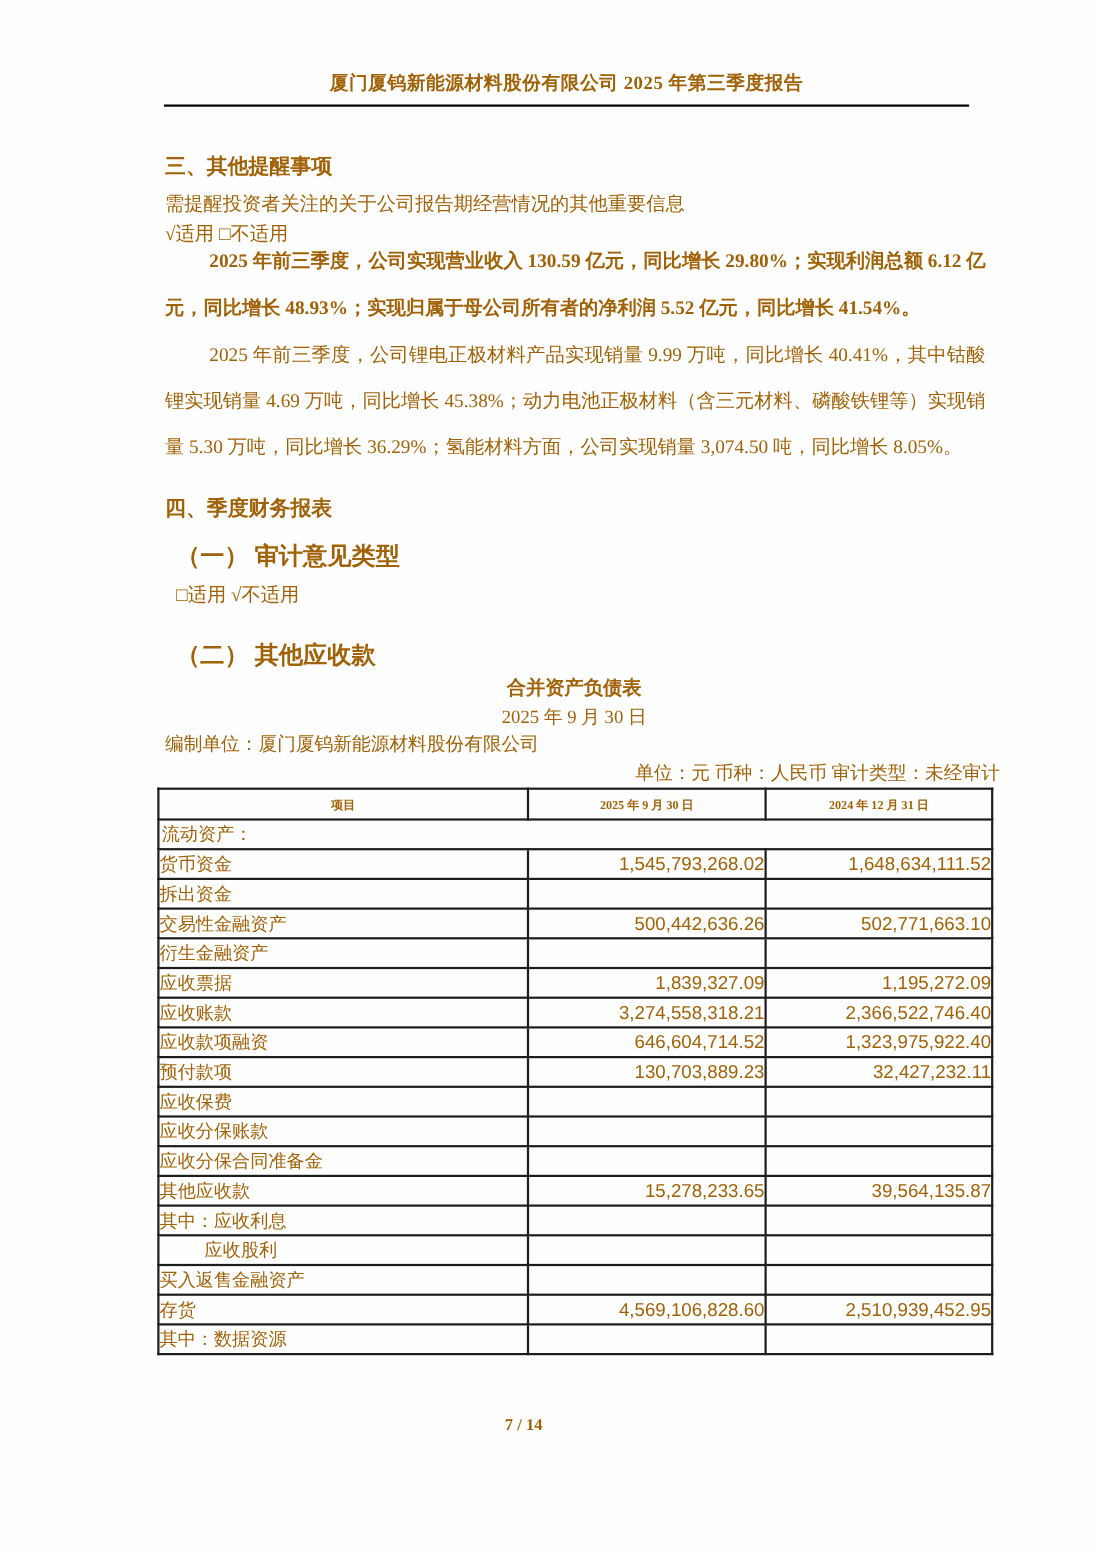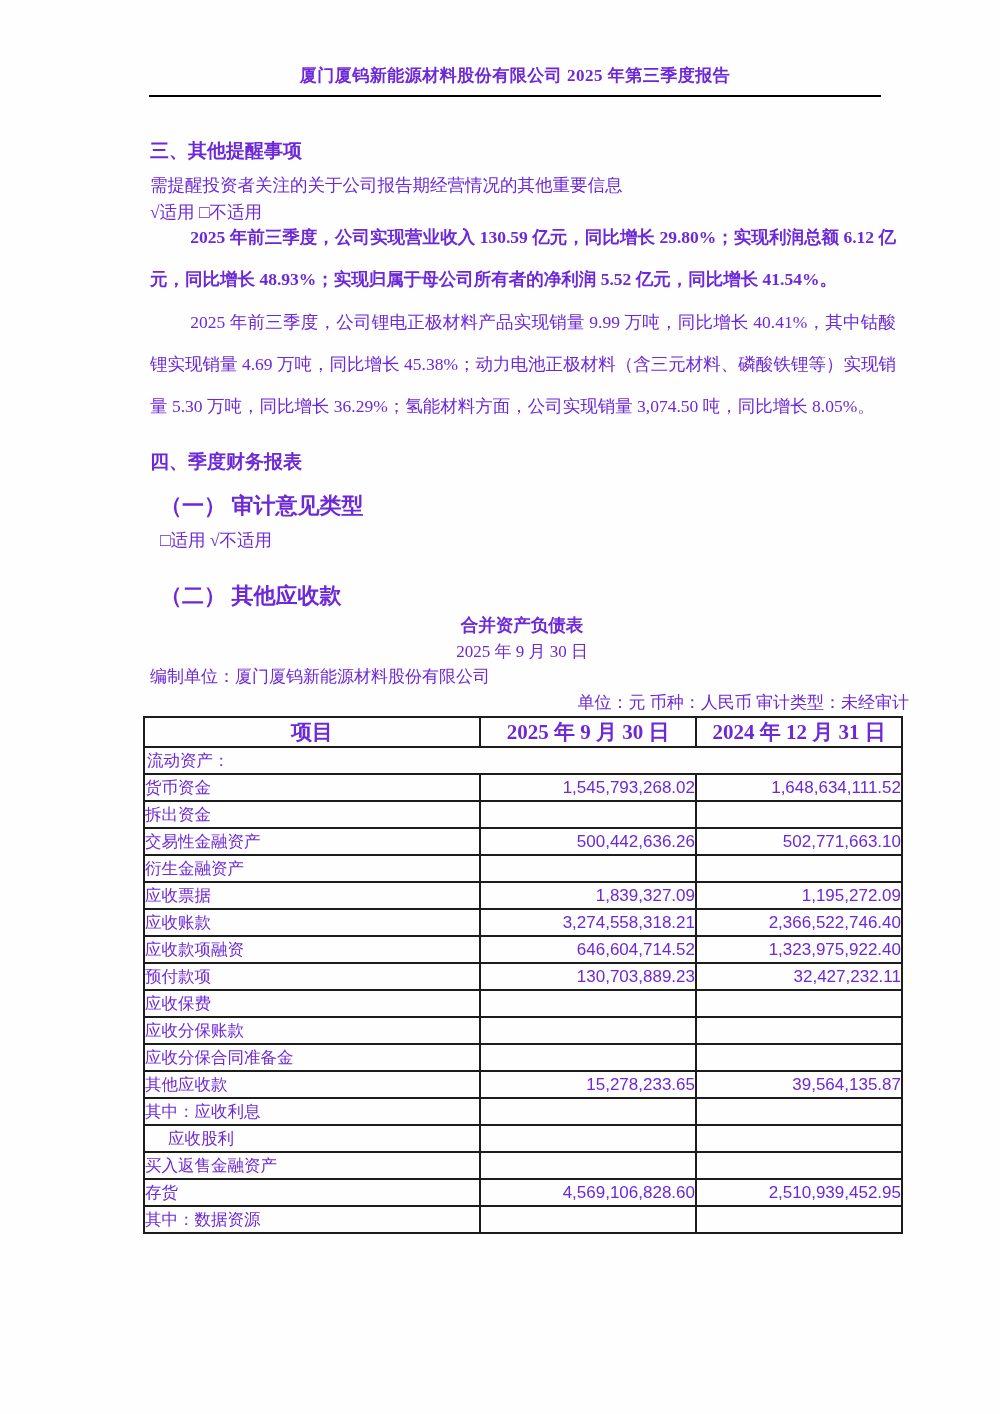--- a/index.html
+++ b/index.html
@@ -2,21 +2,21 @@
 <html><head>
 <meta charset="utf-8">
 <style>
   html,body{margin:0;padding:0;background:#e8e8e8;}
   .page{
     position:relative;
     width:1000px;height:1414px;
     background:#fefefe;
     margin:0 auto;
     font-family:"Liberation Serif","DejaVu Serif",serif;
-    color:#6d28d9;
+    color:#a16207;
     overflow:hidden;
   }
   
   .doc-header{position:absolute;top:64px;left:149px;width:732px;text-align:center;}
   .doc-header .title{font-size:17px;font-weight:bold;letter-spacing:0.5px;}
   .header-rule{position:absolute;top:95px;left:149px;width:732px;height:2px;background:#000;}
   
   .sec-heading{position:absolute;left:150px;font-size:19px;font-weight:bold;}
   .sub-heading{position:absolute;left:160px;font-size:22px;font-weight:bold;}
   .body-line{position:absolute;left:150px;font-size:17.5px;}
@@ -37,26 +37,26 @@
     width:758px;border-collapse:collapse;table-layout:fixed;
   }
   table.bs th,table.bs td{
     border:2px solid #1c1c1c;
     padding:0;overflow:hidden;white-space:nowrap;
   }
   table.bs col.c-item{width:336px;}
   table.bs col.c-v1{width:216px;}
   table.bs col.c-v2{width:206px;}
   table.bs th{
-    height:26px;font-size:21px;font-weight:bold;text-align:center;
+    height:26px;font-size:11px;font-weight:bold;text-align:center;
   }
   table.bs td{height:25px;}
   .cell-item{font-size:16.5px;padding-left:18px;}
   .cell-item.section{font-weight:normal;padding-left:2px;}
-  .cell-item.subitem{padding-left:23px;margin-top:47px;}
+  .cell-item.subitem{padding-left:41px;margin-top:47px;}
   .cell-value{
     font-family:"Liberation Sans","DejaVu Sans",sans-serif;
     font-size:17px;text-align:right;padding-right:9px;
   }
   
   .doc-footer{position:absolute;top:1288px;left:0;width:952px;text-align:center;
     font-size:15px;font-weight:bold;}
 </style>
 </head>
 <body>
@@ -182,14 +182,15 @@
           <td class="cell-value">2,510,939,452.95</td>
         </tr>
         <tr>
           <td class="cell-item">其中：数据资源</td>
           <td class="cell-value"></td>
           <td class="cell-value"></td>
         </tr>
       </tbody>
   </table>
 
+  <div class="doc-footer">7 / 14</div>
 
 </div>
 
 </body></html>

